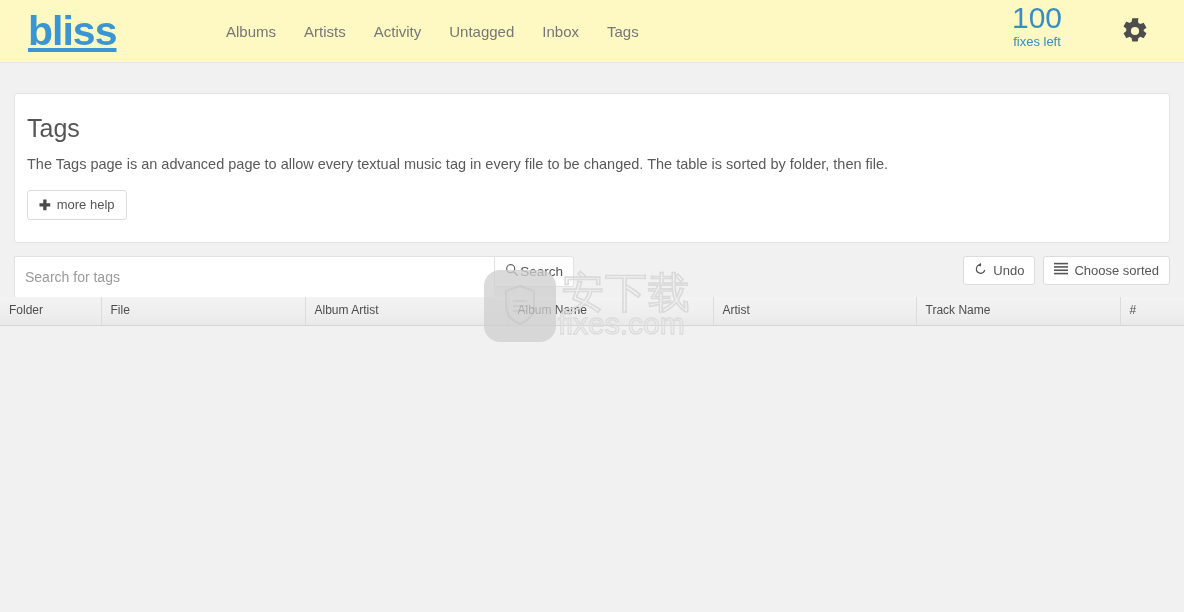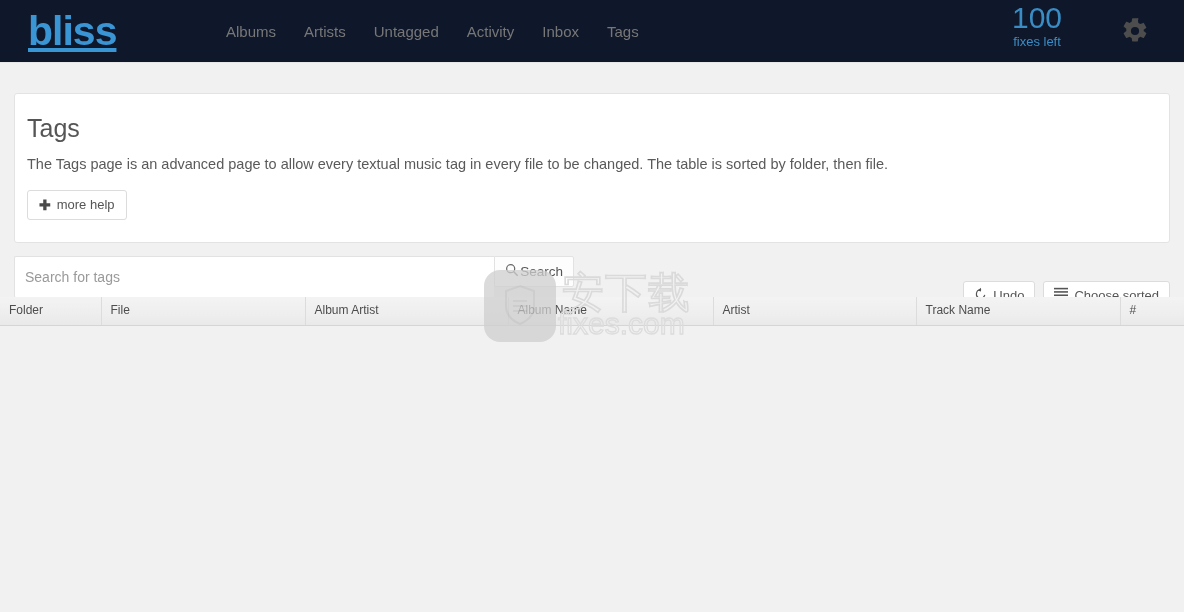--- a/index.html
+++ b/index.html
@@ -8,21 +8,21 @@
     width: 1184px; height: 612px;
     background: #f1f1f1;
     font-family: "Liberation Sans", sans-serif;
     -webkit-font-smoothing: antialiased;
   }
 
   
   .navbar {
     position: relative;
     height: 63px;
-    background: #0f172a;
+    background: #fef9c3;
     border-bottom: 1px solid #e7e7e7;
   }
   .brand {
     position: absolute;
     left: 28px; top: 5px;
     font-size: 41px;
     font-weight: bold;
     letter-spacing: -1px;
     color: #3a95d4;
     line-height: 52px;
@@ -152,21 +152,20 @@
     gap: 1px;
     cursor: pointer;
     font-family: Liberation Sans, sans-serif;
   }
 
   .right-btns {
     position: absolute;
     right: 14px; top: 256px;
     display: flex;
     gap: 8px;
-    margin-top: 25px;
   }
   .right-btns .btn { padding: 5px 10px; }
 
   
   .tbl-wrap {
     position: absolute;
     left: 0; top: 297px;
     width: 1184px;
   }
   table.tags-table {
@@ -235,22 +234,22 @@
 </head>
 <body>
 
 <div class="navbar">
 
   <a class="brand" href="#">bliss</a>
 
   <div class="nav-links">
     <a class="nav-link" href="#">Albums</a>
     <a class="nav-link" href="#">Artists</a>
+    <a class="nav-link" href="#">Activity</a>
     <a class="nav-link" href="#">Untagged</a>
-    <a class="nav-link" href="#">Activity</a>
     <a class="nav-link" href="#">Inbox</a>
     <a class="nav-link" href="#">Tags</a>
   </div>
 
   <a class="fixes-box" href="#">
     <span class="fixes-count">100</span>
     <span class="fixes-label">fixes left</span>
   </a>
 
   <a class="gear-btn" href="#">

